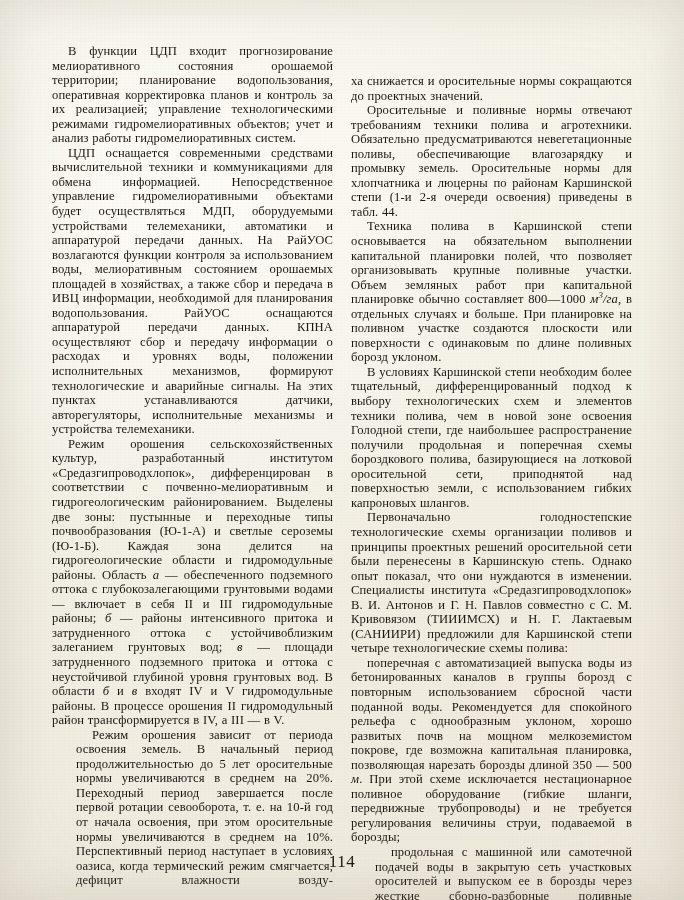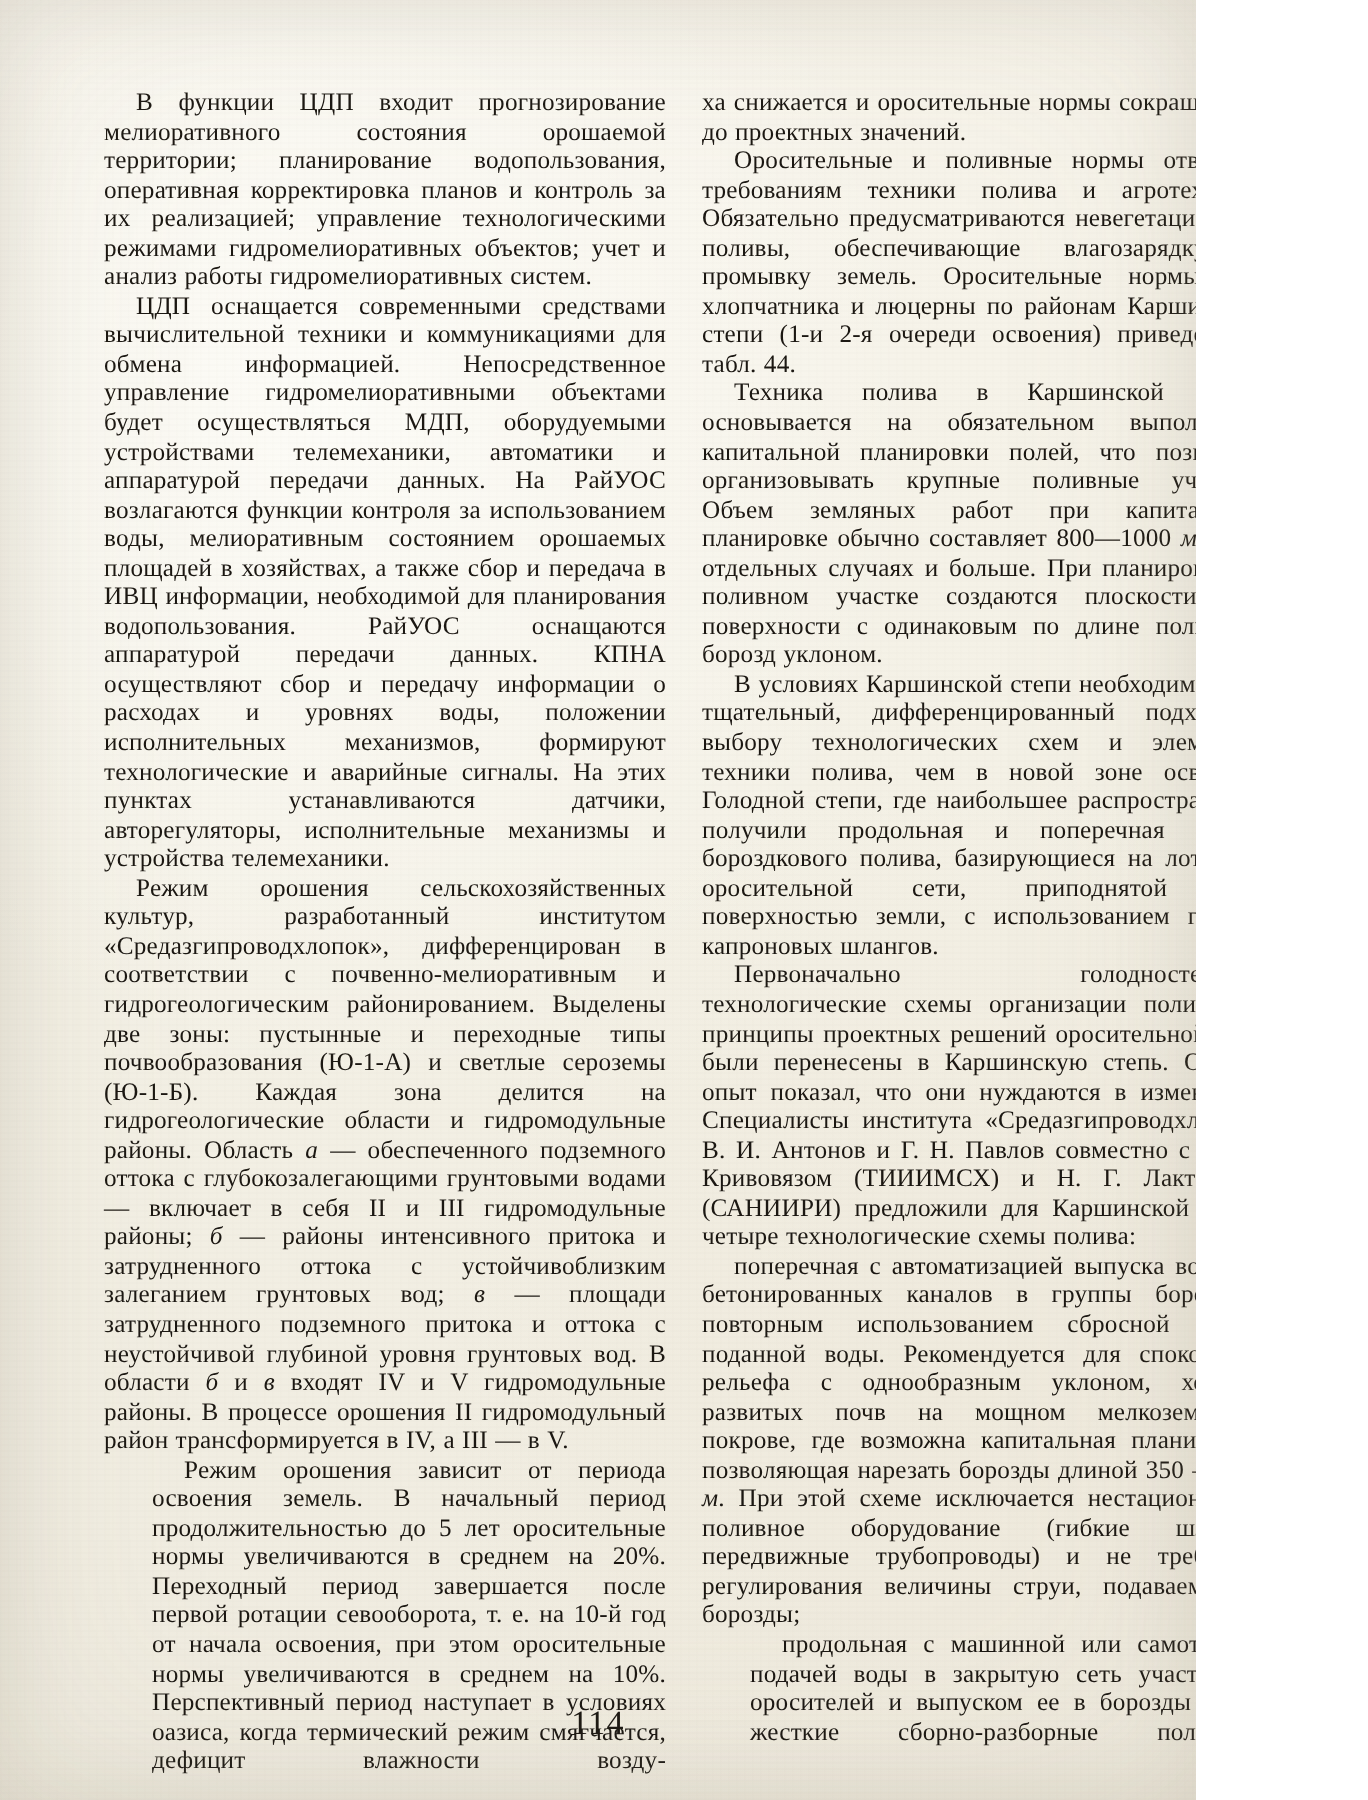--- a/index.html
+++ b/index.html
@@ -3,21 +3,21 @@
 <meta charset="utf-8">
 <title>Scanned book page 114</title>
 <style>
   html, body {
     margin: 0;
     padding: 0;
     background: #ffffff;
   }
   #page {
     position: relative;
-    width: 598px;
+    width: 684px;
     height: 900px;
     background: #f6f3e9;
     overflow: hidden;
     font-family: "Liberation Serif", "DejaVu Serif", serif;
     color: #15120e;
     
     background-image:
       radial-gradient(ellipse 70% 55% at 28% 22%, rgba(255,255,252,0.75) 0%, rgba(255,255,252,0) 70%),
       radial-gradient(ellipse 60% 50% at 80% 78%, rgba(238,232,218,0.65) 0%, rgba(238,232,218,0) 72%),
       linear-gradient(176deg, #f8f5ec 0%, #f4f1e6 45%, #efebdf 100%);
@@ -55,20 +55,21 @@
     word-spacing: 0.4px;
     hyphens: manual;
     color: #1b1712;
     text-rendering: optimizeLegibility;
   }
   .para.indent {
     text-indent: 16px;
   }
   .para.run-on {
     text-indent: 0;
+    margin-top: 30px;
   }
   
   .para.end-short {
     text-align-last: left;
   }
   .para.end-full {
     text-align-last: justify;
     margin-left: 24px;
   }
   em, .it {

